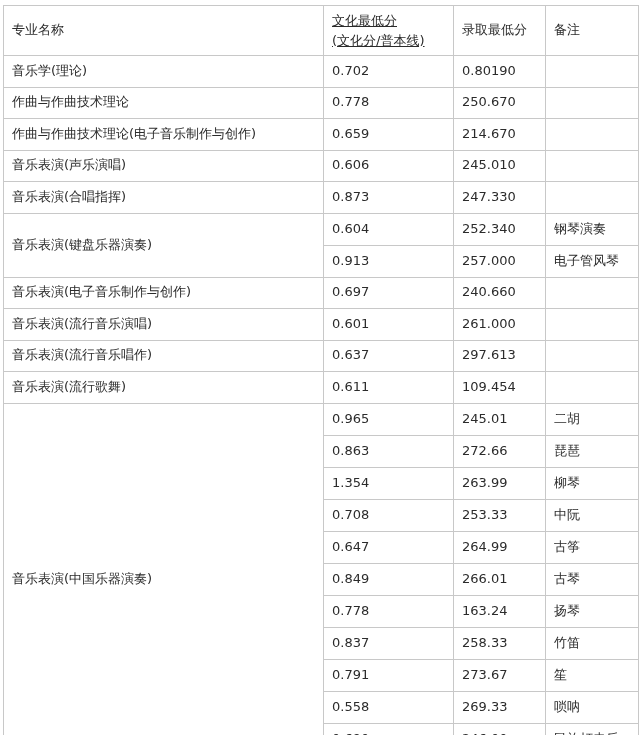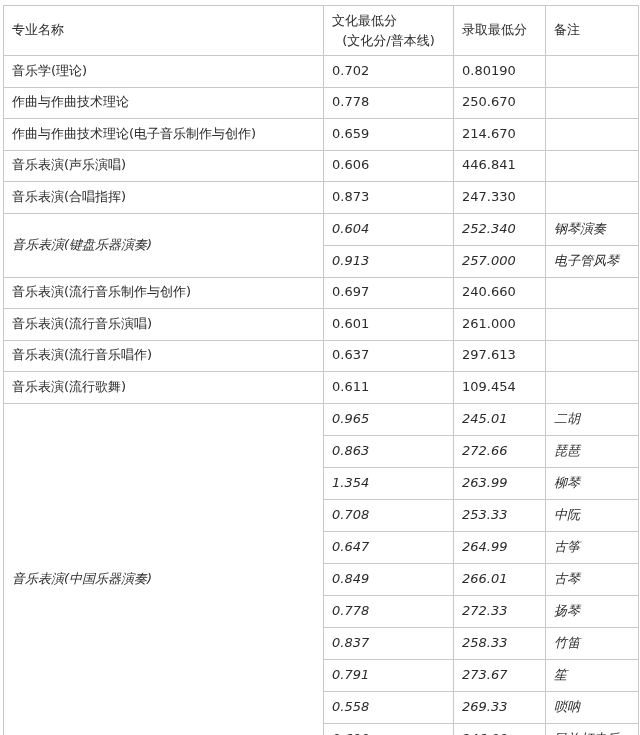--- a/index.html
+++ b/index.html
@@ -43,25 +43,26 @@
     white-space: nowrap;
     overflow: hidden;
   }
   table.score-table thead th {
     height: 49px;
     vertical-align: middle;
   }
   table.score-table thead th.th-culture {
     line-height: 1.5;
     white-space: normal;
+    text-decoration: underline;
   }
   .hdr-l1 { display: block; }
-  .hdr-l2 { display: block; text-align: center; }
-
-  tr.r-tall td { height: 31px; font-style: italic; }
+  .hdr-l2 { display: block; }
+
+  tr.r-tall td { height: 31px; }
   tr.r-std  td { height: 30.5px; }
 
   td.major-cell       { padding-left: 8px; }
   td.major-cell-indent{ padding-left: 12px; }
   td.major-merged     { vertical-align: middle; padding-left: 8px; }
   td.num-cell         { font-size: 13.5px; }
   td.remark-cell      { font-size: 12.5px; }
 </style>
 </head>
 <body>
@@ -101,21 +102,21 @@
       </tr>
       <tr class="r-std">
         <td class="major-cell">作曲与作曲技术理论(电子音乐制作与创作)</td>
         <td class="num-cell">0.659</td>
         <td class="num-cell">214.670</td>
         <td class="remark-cell"></td>
       </tr>
       <tr class="r-std">
         <td class="major-cell">音乐表演(声乐演唱)</td>
         <td class="num-cell">0.606</td>
-        <td class="num-cell">446.841</td>
+        <td class="num-cell">245.010</td>
         <td class="remark-cell"></td>
       </tr>
       <tr class="r-std">
         <td class="major-cell">音乐表演(合唱指挥)</td>
         <td class="num-cell">0.873</td>
         <td class="num-cell">247.330</td>
         <td class="remark-cell"></td>
       </tr>
 
       <tr class="r-tall">
@@ -124,21 +125,21 @@
         <td class="num-cell">252.340</td>
         <td class="remark-cell">钢琴演奏</td>
       </tr>
       <tr class="r-tall">
         <td class="num-cell">0.913</td>
         <td class="num-cell">257.000</td>
         <td class="remark-cell">电子管风琴</td>
       </tr>
 
       <tr class="r-std">
-        <td class="major-cell">音乐表演(流行音乐制作与创作)</td>
+        <td class="major-cell">音乐表演(电子音乐制作与创作)</td>
         <td class="num-cell">0.697</td>
         <td class="num-cell">240.660</td>
         <td class="remark-cell"></td>
       </tr>
       <tr class="r-std">
         <td class="major-cell">音乐表演(流行音乐演唱)</td>
         <td class="num-cell">0.601</td>
         <td class="num-cell">261.000</td>
         <td class="remark-cell"></td>
       </tr>
@@ -181,21 +182,21 @@
         <td class="num-cell">264.99</td>
         <td class="remark-cell">古筝</td>
       </tr>
       <tr class="r-tall">
         <td class="num-cell">0.849</td>
         <td class="num-cell">266.01</td>
         <td class="remark-cell">古琴</td>
       </tr>
       <tr class="r-tall">
         <td class="num-cell">0.778</td>
-        <td class="num-cell">272.33</td>
+        <td class="num-cell">163.24</td>
         <td class="remark-cell">扬琴</td>
       </tr>
       <tr class="r-tall">
         <td class="num-cell">0.837</td>
         <td class="num-cell">258.33</td>
         <td class="remark-cell">竹笛</td>
       </tr>
       <tr class="r-tall">
         <td class="num-cell">0.791</td>
         <td class="num-cell">273.67</td>

